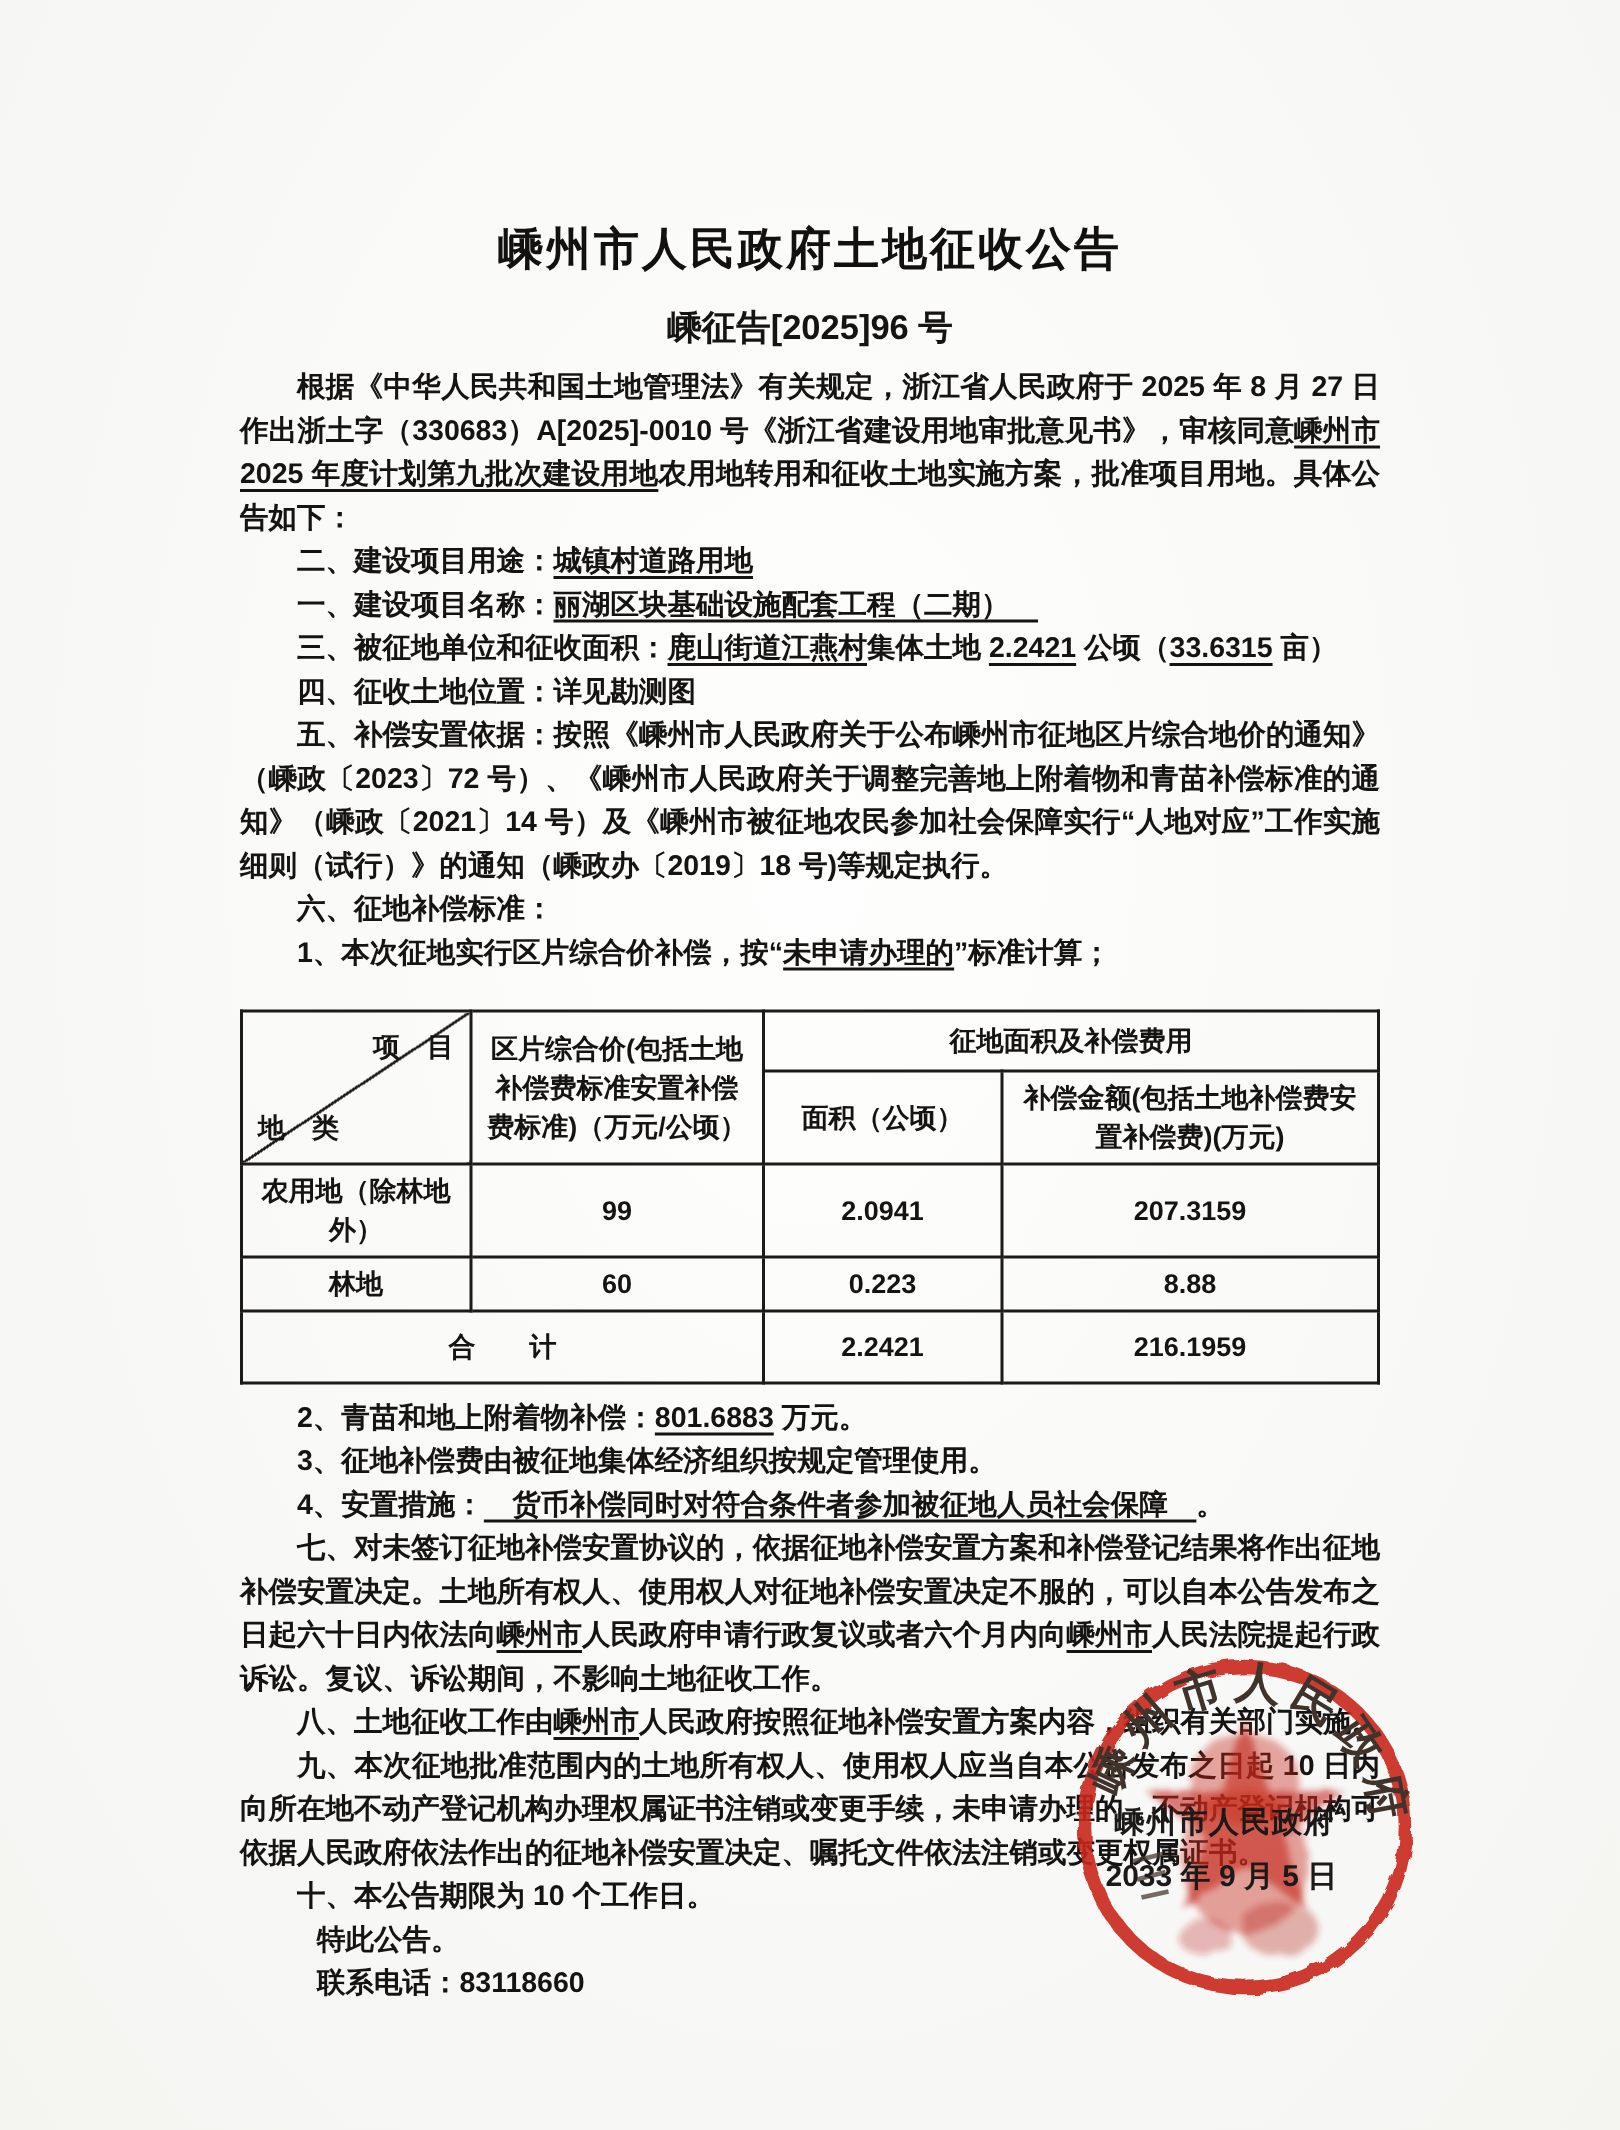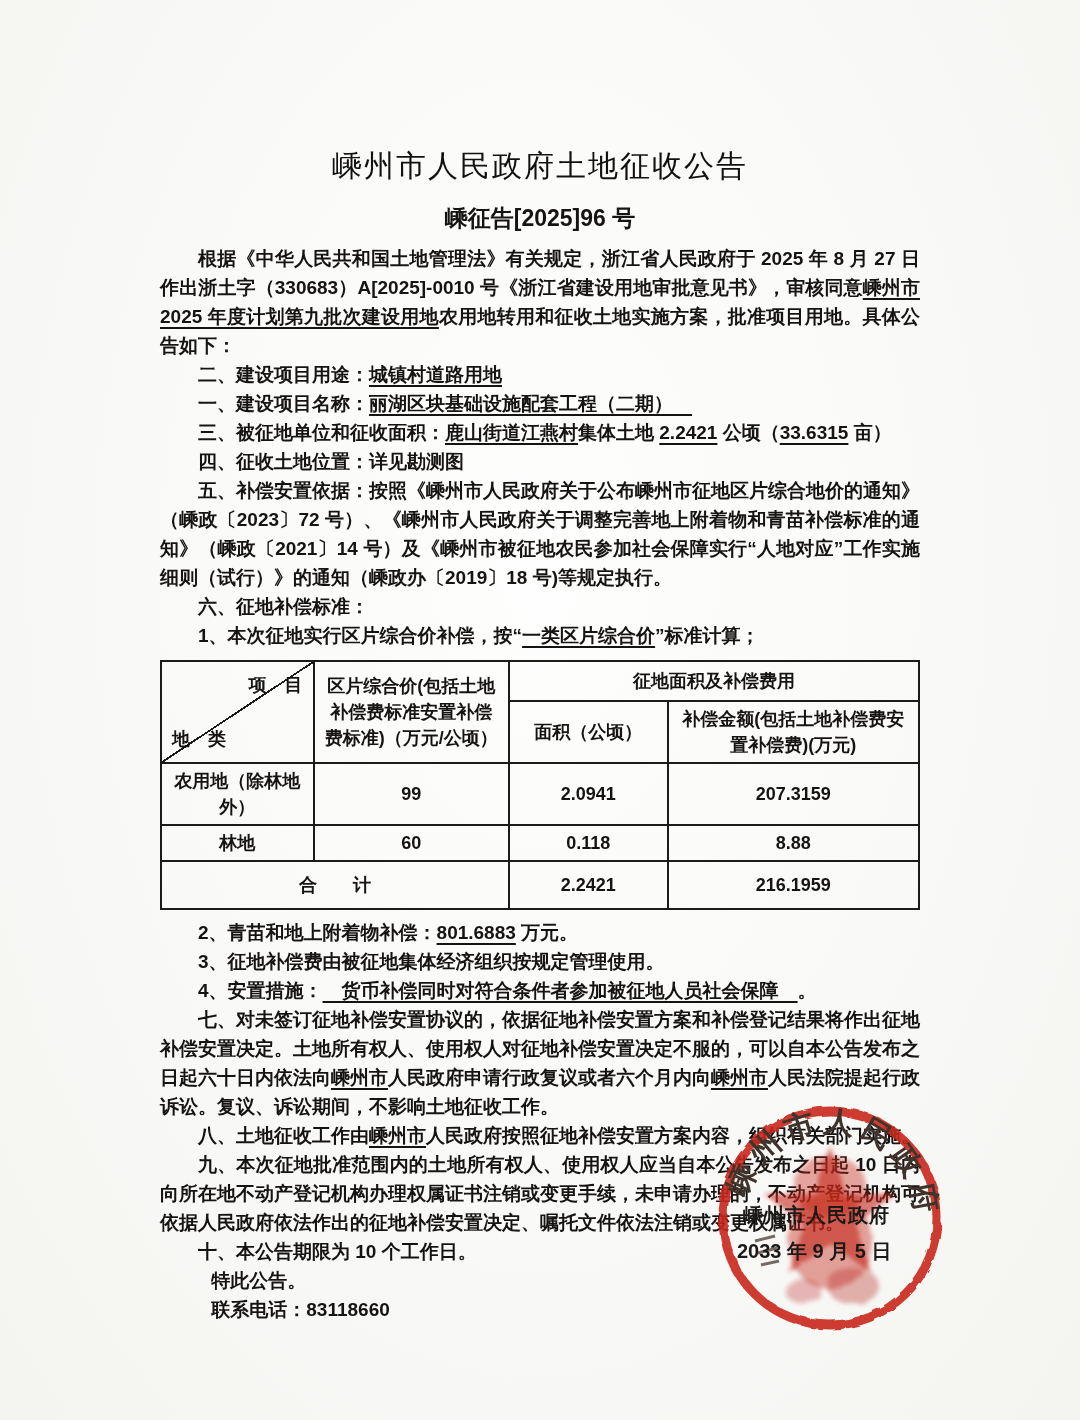--- a/index.html
+++ b/index.html
@@ -15,21 +15,21 @@
     width: 1080px;
     height: 1420px;
     padding: 146px 160px 0 160px;
     background:
       radial-gradient(ellipse at 50% 40%, rgba(255,255,255,.9), rgba(244,244,241,.9)),
       #f6f6f3;
   }
   .doc-title {
     text-align: center;
     font-size: 30px;
-    font-weight: 400;
+    font-weight: 700;
     letter-spacing: 2px;
     color: #121110;
     margin-bottom: 16px;
   }
   .doc-no {
     text-align: center;
     font-size: 23px;
     font-weight: 600;
     margin-bottom: 10px;
   }
@@ -43,21 +43,21 @@
   .para.closing { text-indent: 2.7em; }
   .u {
     text-decoration: underline;
     text-decoration-thickness: 1.5px;
     text-underline-offset: 4px;
   }
   
   table.comp-table {
     width: 100%;
     border-collapse: collapse;
-    margin: 10px 0 8px 0;
+    margin: 23px 0 8px 0;
     table-layout: fixed;
     background: transparent;
   }
   table.comp-table td, table.comp-table th {
     border: 2px solid #1d1b19;
     font-size: 18px;
     font-weight: 600;
     text-align: center;
     vertical-align: middle;
     padding: 4px 8px;
@@ -121,21 +121,21 @@
   <h1 class="doc-title">嵊州市人民政府土地征收公告</h1>
   <div class="doc-no">嵊征告[2025]96 号</div>
 
   <p class="para"><span>根据《中华人民共和国土地管理法》有关规定，浙江省人民政府于 2025 年 8 月 27 日作出浙土字（330683）A[2025]-0010 号《浙江省建设用地审批意见书》，审核同意</span><span class="u">嵊州市 2025 年度计划第九批次建设用地</span><span>农用地转用和征收土地实施方案，批准项目用地。具体公告如下：</span></p>
   <p class="para"><span>二、建设项目用途：</span><span class="u">城镇村道路用地</span></p>
   <p class="para"><span>一、建设项目名称：</span><span class="u">丽湖区块基础设施配套工程（二期）　</span></p>
   <p class="para"><span>三、被征地单位和征收面积：</span><span class="u">鹿山街道江燕村</span><span>集体土地 </span><span class="u">2.2421</span><span> 公顷（</span><span class="u">33.6315</span><span> 亩）</span></p>
   <p class="para"><span>四、征收土地位置：详见勘测图</span></p>
   <p class="para"><span>五、补偿安置依据：按照《嵊州市人民政府关于公布嵊州市征地区片综合地价的通知》（嵊政〔2023〕72 号）、《嵊州市人民政府关于调整完善地上附着物和青苗补偿标准的通知》（嵊政〔2021〕14 号）及《嵊州市被征地农民参加社会保障实行“人地对应”工作实施细则（试行）》的通知（嵊政办〔2019〕18 号)等规定执行。</span></p>
   <p class="para"><span>六、征地补偿标准：</span></p>
-  <p class="para"><span>1、本次征地实行区片综合价补偿，按“</span><span class="u">一类区片综合价</span><span>”标准计算；</span></p>
+  <p class="para"><span>1、本次征地实行区片综合价补偿，按“</span><span class="u">未申请办理的</span><span>”标准计算；</span></p>
 
   <table class="comp-table">
     <colgroup>
       <col class="col-type">
         <col class="col-price">
         <col class="col-area">
         <col class="col-amount">
     </colgroup>
     <tbody>
         <tr>
@@ -152,21 +152,21 @@
     </tr>
     <tr class="row-farm">
       <td>农用地（除林地外）</td>
       <td>99</td>
       <td>2.0941</td>
       <td>207.3159</td>
     </tr>
     <tr class="row-forest">
       <td>林地</td>
       <td>60</td>
-      <td>0.118</td>
+      <td>0.223</td>
       <td>8.88</td>
     </tr>
     <tr class="row-total">
       <td colspan="2">合　　计</td>
       <td>2.2421</td>
       <td>216.1959</td>
     </tr>
   </tbody>
     </table>
 

